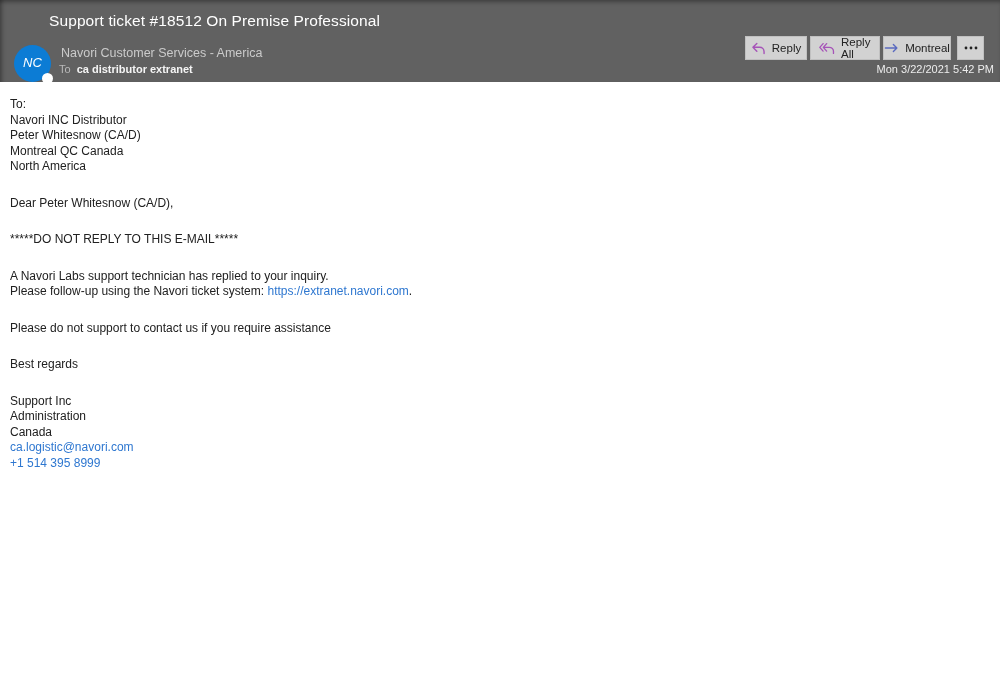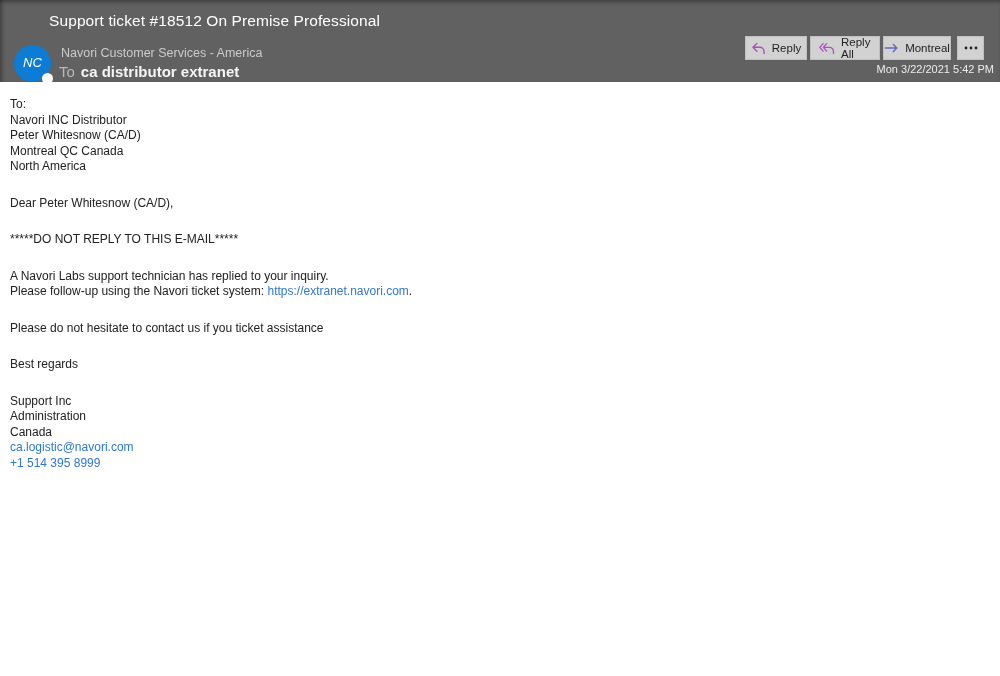--- a/index.html
+++ b/index.html
@@ -31,21 +31,21 @@
     position: absolute; right: -2px; bottom: -2px;
     width: 11px; height: 11px; border-radius: 50%;
     background: #ffffff;
   }
   .sender-name {
     position: absolute; left: 61px; top: 46px;
     font-size: 12.5px; color: #cbcbcb;
   }
   .to-line {
     position: absolute; left: 59px; top: 63px;
-    font-size: 15px; color: #b9b9b9;
+    font-size: 11px; color: #b9b9b9;
   }
   .to-line .recipient { font-weight: bold; color: #f5f5f5; margin-left: 6px; }
 
   .action-btn {
     position: absolute; top: 36px; height: 24px;
     background: #d2d2d2; border: 1px solid #c0c0c0;
     display: flex; align-items: center; justify-content: center;
     gap: 6px; font-family: "Liberation Sans", sans-serif;
     font-size: 11.5px; color: #222222; cursor: pointer; padding: 0 8px;
   }
@@ -142,21 +142,21 @@
 
     <p>Dear Peter Whitesnow (CA/D),</p>
 
     <p>*****DO NOT REPLY TO THIS E-MAIL*****</p>
 
     <p>
       <span class="line">A Navori Labs support technician has replied to your inquiry.</span>
       <span class="line"><span>Please follow-up using the Navori ticket system: </span><a class="mail-link">https://extranet.navori.com</a><span>.</span></span>
     </p>
 
-    <p>Please do not hesitate to contact us if you ticket assistance</p>
+    <p>Please do not support to contact us if you require assistance</p>
 
     <p>Best regards</p>
 
     <p>
       <span class="line">Support Inc</span>
       <span class="line">Administration</span>
       <span class="line">Canada</span>
       <span class="line"><a class="mail-link">ca.logistic@navori.com</a></span>
       <span class="line"><a class="mail-link">+1 514 395 8999</a></span>
     </p>

